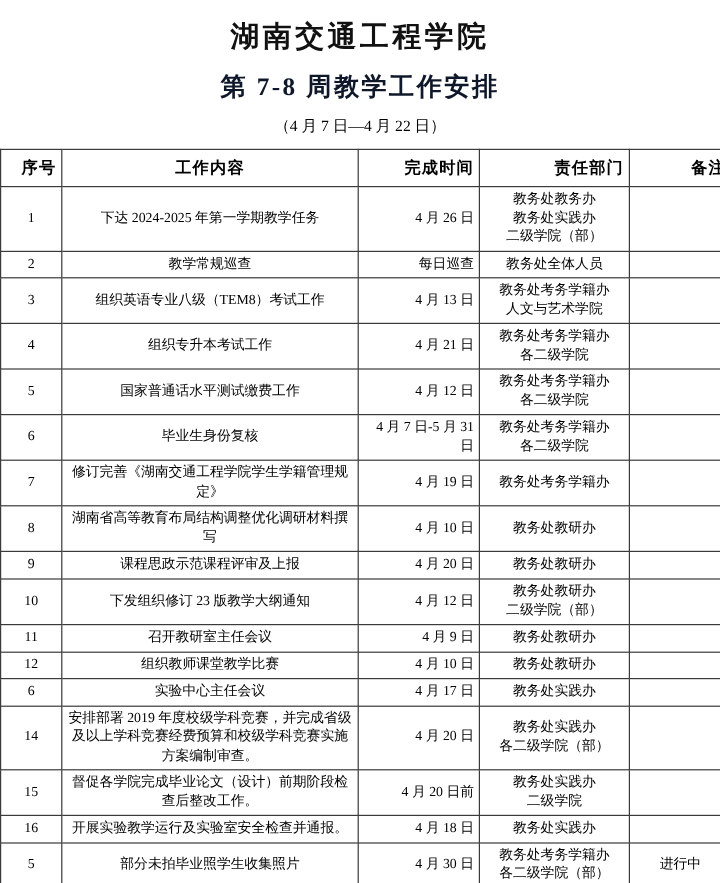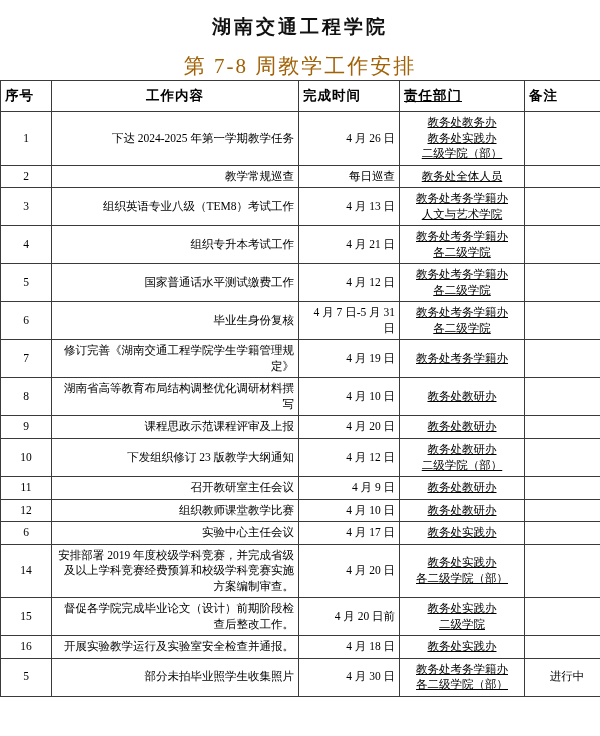--- a/index.html
+++ b/index.html
@@ -15,34 +15,34 @@
     overflow: hidden;
   }
   .page {
     width: 600px;
     height: 736px;
     position: relative;
     box-sizing: border-box;
   }
   .org-title {
     text-align: center;
-    font-size: 19px;
+    font-size: 24px;
     font-weight: bold;
     letter-spacing: 3px;
     margin-top: 14px;
     color: #111;
     font-family: "Liberation Serif", "DejaVu Serif", serif;
   }
   .doc-title {
     text-align: center;
     font-size: 21px;
-    font-weight: normal;
+    font-weight: bold;
     letter-spacing: 2px;
     margin-top: 12px;
-    color: #a16207;
+    color: #0f172a;
   }
   .date-range {
     text-align: center;
     font-size: 13px;
     margin-top: 10px;
     margin-bottom: 10px;
     color: #000;
   }
   table.sched {
     border-collapse: collapse;
@@ -52,42 +52,43 @@
   }
   table.sched th, table.sched td {
     border: 1px solid #3a3a3a;
     font-size: 11.5px;
     line-height: 1.35;
     padding: 3px 4px;
     vertical-align: middle;
     color: #000;
   }
   table.sched th {
-    text-align: left;
+    text-align: right;
     font-weight: bold;
     font-size: 13.5px;
     letter-spacing: 1px;
     padding: 6px 4px;
   }
   .c-no    { width: 42px;  text-align: center; }
-  .c-task  { width: 238px; text-align: right; padding-left: 7px; }
+  .c-task  { width: 238px; text-align: center; padding-left: 7px; }
   .c-time  { width: 92px;  text-align: right; }
-  .c-dept  { width: 116px; text-align: center; text-decoration: underline; }
+  .c-dept  { width: 116px; text-align: center; }
   .c-note  { width: 76px;  text-align: center; }
   .dept-lines span { display: block; }
   .highlight td { color: #1a56c4; }
   .task-multi { line-height: 1.4; }
 </style>
 </head>
 <body>
 
 <div class="page">
 
   <div class="org-title">湖南交通工程学院</div>
   <div class="doc-title">第 7-8 周教学工作安排</div>
+  <div class="date-range">（4 月 7 日—4 月 22 日）</div>
 
   <table class="sched">
     <thead>
       <tr>
         <th class="c-no">序号</th>
         <th class="c-task" style="text-align:center;margin-top:12px;">工作内容</th>
         <th class="c-time">完成时间</th>
         <th class="c-dept">责任部门</th>
         <th class="c-note">备注</th>
       </tr>

